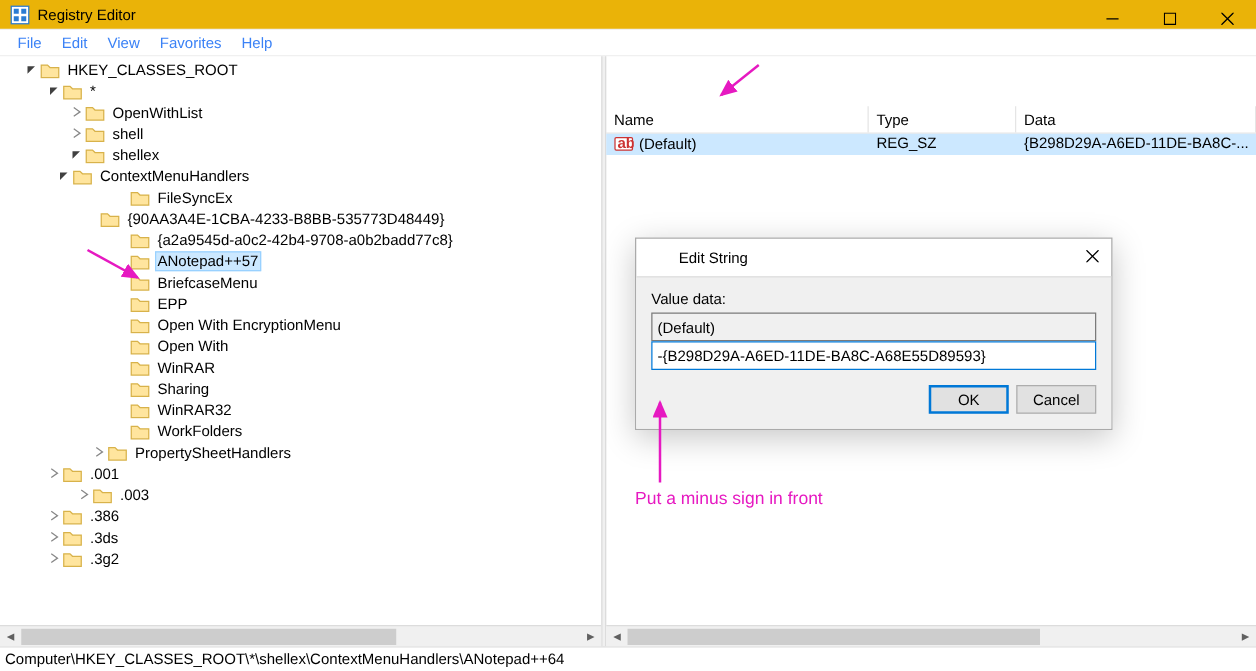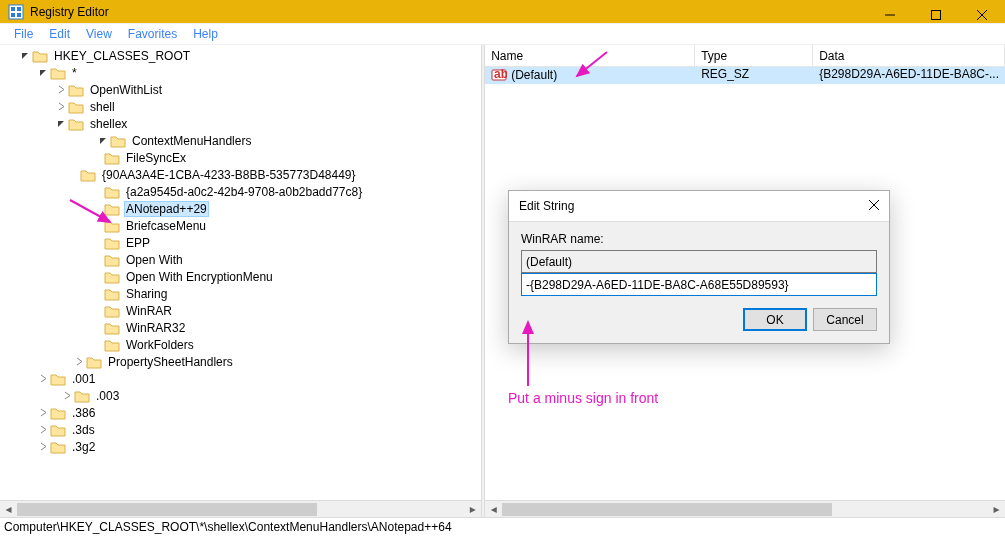--- a/index.html
+++ b/index.html
@@ -9,21 +9,21 @@
 .titlebar .title { flex: 1; color: #000; }
 .win-controls { position:absolute; right:0; top:0; display: flex; }
 .win-btn { width: 46px; height: 30px; display: flex; align-items: center; justify-content: center; color: #555; }
 
 .menubar { height: 20px; display: flex; align-items: center; padding: 0 6px; gap: 0; background:#fff; }
 .menu-item { padding: 2px 8px; color: #3b82f6; }
 
 .workarea { flex: 1; display: flex; border-top: 1px solid #f0f0f0; min-height: 0; }
 .pane-left { width: 498px; position: relative; display:flex; flex-direction:column; }
 .pane-divider { width: 4px; background: #f0f0f0; border-left:1px solid #dcdcdc; border-right:1px solid #dcdcdc; cursor: col-resize; }
-.pane-right { flex: 1; position: relative; display:flex; flex-direction:column; }
+.pane-right { flex: 1; position: relative; display:flex; flex-direction:column;margin-top:40px; }
 
 .tree-scroll { flex:1; overflow: hidden; white-space: nowrap; padding-top: 2px; }
 .tree-row { height: 17px; display: flex; align-items: center; }
 .tree-row.selected .tree-label { background: #cce8ff; border: 1px solid #99d1ff; padding: 0 1px; margin:-1px 0; }
 .tree-label { padding: 0 2px; }
 .chev { width: 14px; display:inline-flex; align-items:center; justify-content:center; color:#6a6a6a; }
 .chev svg { display:block; }
 .folder-icon { width: 16px; height: 16px; margin-right: 4px; display:inline-flex; align-items:center; justify-content:center; }
 
 .hscroll { height: 17px; border-top: 1px solid #dcdcdc; display:flex; align-items:center; background:#f0f0f0; position:relative; }
@@ -35,21 +35,21 @@
 .list-header .col { padding: 0 6px; height: 100%; display:flex; align-items:center; border-right: 1px solid #e5e5e5; color:#000; }
 .list-body { flex:1; position:relative; }
 .list-row { height: 17px; display:flex; align-items:flex-start; }
 .list-row.selected { background: #cce8ff; }
 .list-row .cell { padding: 0 6px; overflow:hidden; text-overflow:ellipsis; white-space:nowrap; }
 .ab-icon { width:16px; height:16px; margin-right:4px; display:inline-flex; align-items:center; justify-content:center; }
 
 .status { height: 20px; border-top: 1px solid #dcdcdc; padding: 2px 4px; color:#000; background:#fff; }
 
 .dialog { position: absolute; left: 508px; top: 190px; width: 382px; background: #fff; border: 1px solid #aaa; box-shadow: 0 6px 24px rgba(0,0,0,.22); z-index: 20; }
-.dialog-title { height: 30px; display: flex; align-items: center; padding: 0 10px; justify-content: space-between; }
+.dialog-title { height: 30px; display: flex; align-items: center; padding: 0 10px; justify-content: space-between; margin-left: 24px; }
 .dialog-body { background: #f0f0f0; padding: 10px 12px 12px; border-top: 1px solid #ddd; }
 .dlg-field-label { margin-bottom: 4px; }
 .dlg-input { width: 100%; height: 23px; border: 1px solid #7a7a7a; padding: 0 4px; background:#fff; font-family: inherit; font-size:12px; }
 .dlg-input.readonly { background: #f0f0f0; }
 .dlg-input.focus { border-color: #0078d7; outline: none; }
 .dlg-btnrow { display: flex; justify-content: flex-end; gap: 6px; margin-top: 12px; }
 .dlg-btn { width: 64px; height: 23px; border: 1px solid #adadad; background: #e1e1e1; display:flex; align-items:center; justify-content:center; }
 .dlg-btn.default { border: 2px solid #0078d7; }
 
 .annotation { position: absolute; z-index: 30; pointer-events:none; }
@@ -161,21 +161,21 @@
               <path d="M1 2 L7 2 L1 8 Z" fill="#404040"></path>
             </svg>
           </span>
         <span class="folder-icon">
             <svg width="16" height="14">
               <path d="M1 3 L6 3 L8 5 L15 5 L15 13 L1 13 Z" fill="#ffe59e" stroke="#d8b24a"></path>
             </svg>
           </span>
         <span class="tree-label">shellex</span>
       </div>
-      <div class="tree-row" style="padding-left:96px">
+      <div class="tree-row" style="padding-left:44px">
         <span class="chev">
             <svg width="9" height="9">
               <path d="M1 2 L7 2 L1 8 Z" fill="#404040"></path>
             </svg>
           </span>
         <span class="folder-icon">
             <svg width="16" height="14">
               <path d="M1 3 L6 3 L8 5 L15 5 L15 13 L1 13 Z" fill="#ffe59e" stroke="#d8b24a"></path>
             </svg>
           </span>
@@ -206,21 +206,21 @@
               </svg>
             </span>
             <span class="tree-label">{a2a9545d-a0c2-42b4-9708-a0b2badd77c8}</span>
           </div>
           <div class="tree-row selected" style="padding-left: 104px;">
             <span class="folder-icon">
               <svg width="16" height="14">
                 <path d="M1 3 L6 3 L8 5 L15 5 L15 13 L1 13 Z" fill="#ffe59e" stroke="#d8b24a"></path>
               </svg>
             </span>
-            <span class="tree-label">ANotepad++29</span>
+            <span class="tree-label">ANotepad++57</span>
           </div>
           <div class="tree-row" style="padding-left: 104px;">
             <span class="folder-icon">
               <svg width="16" height="14">
                 <path d="M1 3 L6 3 L8 5 L15 5 L15 13 L1 13 Z" fill="#ffe59e" stroke="#d8b24a"></path>
               </svg>
             </span>
             <span class="tree-label">BriefcaseMenu</span>
           </div>
           <div class="tree-row" style="padding-left: 104px;">
@@ -230,45 +230,45 @@
               </svg>
             </span>
             <span class="tree-label">EPP</span>
           </div>
           <div class="tree-row" style="padding-left: 104px;">
             <span class="folder-icon">
               <svg width="16" height="14">
                 <path d="M1 3 L6 3 L8 5 L15 5 L15 13 L1 13 Z" fill="#ffe59e" stroke="#d8b24a"></path>
               </svg>
             </span>
+            <span class="tree-label">Open With EncryptionMenu</span>
+          </div>
+          <div class="tree-row" style="padding-left: 104px;">
+            <span class="folder-icon">
+              <svg width="16" height="14">
+                <path d="M1 3 L6 3 L8 5 L15 5 L15 13 L1 13 Z" fill="#ffe59e" stroke="#d8b24a"></path>
+              </svg>
+            </span>
             <span class="tree-label">Open With</span>
           </div>
           <div class="tree-row" style="padding-left: 104px;">
             <span class="folder-icon">
               <svg width="16" height="14">
                 <path d="M1 3 L6 3 L8 5 L15 5 L15 13 L1 13 Z" fill="#ffe59e" stroke="#d8b24a"></path>
               </svg>
             </span>
-            <span class="tree-label">Open With EncryptionMenu</span>
+            <span class="tree-label">WinRAR</span>
           </div>
           <div class="tree-row" style="padding-left: 104px;">
             <span class="folder-icon">
               <svg width="16" height="14">
                 <path d="M1 3 L6 3 L8 5 L15 5 L15 13 L1 13 Z" fill="#ffe59e" stroke="#d8b24a"></path>
               </svg>
             </span>
             <span class="tree-label">Sharing</span>
-          </div>
-          <div class="tree-row" style="padding-left: 104px;">
-            <span class="folder-icon">
-              <svg width="16" height="14">
-                <path d="M1 3 L6 3 L8 5 L15 5 L15 13 L1 13 Z" fill="#ffe59e" stroke="#d8b24a"></path>
-              </svg>
-            </span>
-            <span class="tree-label">WinRAR</span>
           </div>
           <div class="tree-row" style="padding-left: 104px;">
             <span class="folder-icon">
               <svg width="16" height="14">
                 <path d="M1 3 L6 3 L8 5 L15 5 L15 13 L1 13 Z" fill="#ffe59e" stroke="#d8b24a"></path>
               </svg>
             </span>
             <span class="tree-label">WinRAR32</span>
           </div>
           <div class="tree-row" style="padding-left: 104px;">
@@ -409,21 +409,21 @@
 <div class="status">Computer\HKEY_CLASSES_ROOT\*\shellex\ContextMenuHandlers\ANotepad++64</div>
 
 <div class="dialog">
   <div class="dialog-title">
     <span>Edit String</span>
     <span><svg width="10" height="10">
           <path d="M0 0 L10 10 M10 0 L0 10" stroke="#000" stroke-width="1"></path>
         </svg></span>
   </div>
   <div class="dialog-body">
-    <div class="dlg-field-label">WinRAR name:</div>
+    <div class="dlg-field-label">Value data:</div>
     <input class="dlg-input readonly" readonly="" value="(Default)" style="">
     <input class="dlg-input focus" value="-{B298D29A-A6ED-11DE-BA8C-A68E55D89593}" style="">
     <div class="dlg-btnrow">
       <div class="dlg-btn default">OK</div>
       <div class="dlg-btn">Cancel</div>
     </div>
   </div>
 </div>
 
 <svg class="annotation" style="left:0; top:0; width:1005px; height:537px;">

